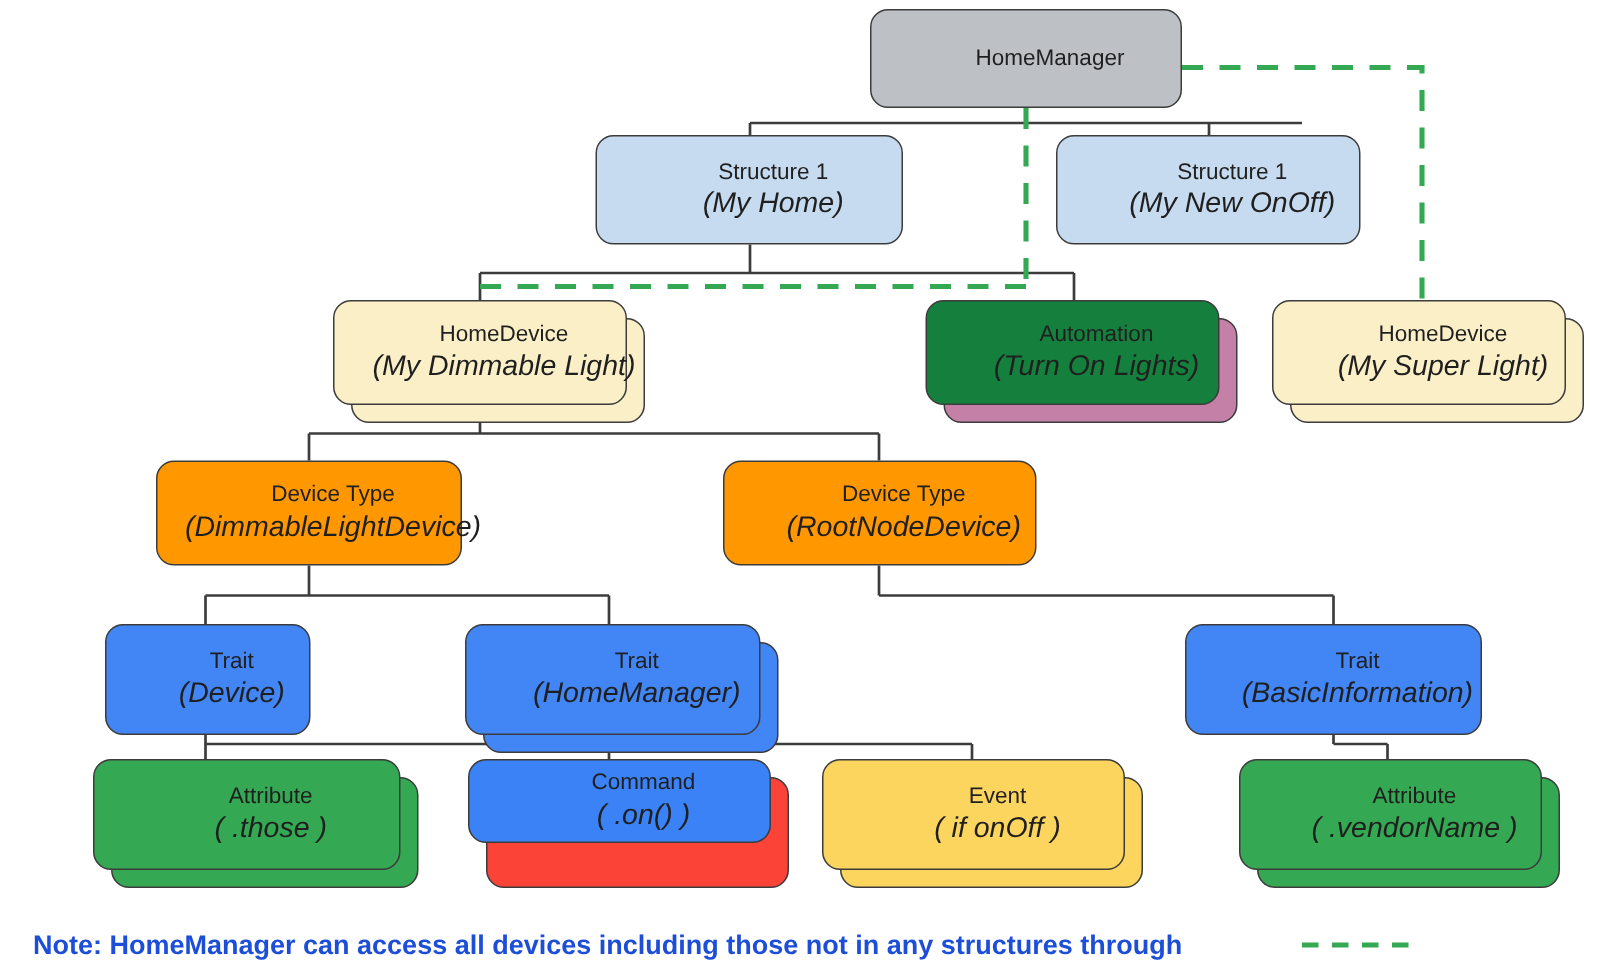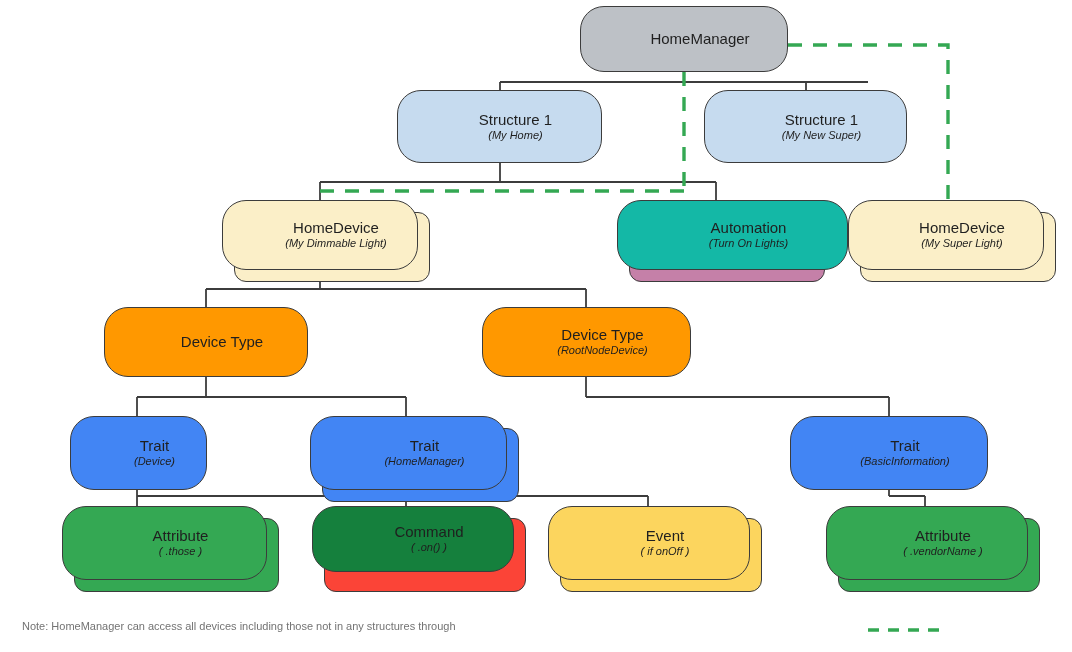--- a/index.html
+++ b/index.html
@@ -5,29 +5,29 @@
   html,body{margin:0;padding:0;background:#ffffff;}
   body{
     width:1072px;height:652px;position:relative;overflow:hidden;
     font-family:"Liberation Sans", sans-serif;
     color:#1f1f1f;
   }
   #stage{position:absolute;left:0;top:0;width:1072px;height:652px;}
   svg.edges{position:absolute;left:0;top:0;width:1072px;height:652px;}
 
   .node{position:absolute;box-sizing:border-box;border:1.6px solid #3c3c3c;
-        border-radius:24px;display:flex;flex-direction:column;
+        border-radius:12px;display:flex;flex-direction:column;
         align-items:center;justify-content:center;line-height:1.22;
         z-index:5;padding-left:32px;}
   .node .l1{font-size:15px;white-space:nowrap;}
-  .node .l2{font-size:11px;font-style:italic;white-space:nowrap;}
+  .node .l2{font-size:19px;font-style:italic;white-space:nowrap;}
   .shadow{position:absolute;box-sizing:border-box;border:1.6px solid #3c3c3c;
           border-radius:12px;z-index:4;}
 
-  .note{position:absolute;font-size:11px;font-weight:normal;color:#737373;white-space:nowrap;}
+  .note{position:absolute;font-size:18px;font-weight:bold;color:#1d4ed8;white-space:nowrap;}
   .note-dash{position:absolute;z-index:6;}
 </style>
 </head>
 <body>
 
 <div id="stage">
 
   <svg class="edges" viewBox="0 0 1072 652" xmlns="http://www.w3.org/2000/svg">
     <g id="solid-edges" fill="none" stroke="#3c3c3c" stroke-width="1.8" stroke-linecap="butt">
         <path d="M 684 72 L 684 82"></path>
@@ -69,39 +69,40 @@
   <div id="nodes-layer">
       <div class="node" style="left: 580px; top: 6px; width: 208px; height: 66px; background: rgb(189, 193, 198);">
         <div class="l1">HomeManager</div>
       </div>
       <div class="node" style="left: 397px; top: 90px; width: 205px; height: 73px; background: rgb(198, 219, 239);">
         <div class="l1">Structure 1</div>
         <div class="l2">(My Home)</div>
       </div>
       <div class="node" style="left: 704px; top: 90px; width: 203px; height: 73px; background: rgb(198, 219, 239);">
         <div class="l1">Structure 1</div>
-        <div class="l2">(My New Super)</div>
+        <div class="l2">(My New OnOff)</div>
       </div>
       <div class="shadow" style="left: 234px; top: 212px; width: 196px; height: 70px; background: rgb(251, 239, 200);"></div>
       <div class="node" style="left: 222px; top: 200px; width: 196px; height: 70px; background: rgb(251, 239, 200);">
         <div class="l1">HomeDevice</div>
         <div class="l2">(My Dimmable Light)</div>
       </div>
       <div class="shadow" style="left: 629px; top: 212px; width: 196px; height: 70px; background: rgb(197, 128, 168);"></div>
-      <div class="node" style="left: 617px; top: 200px; width: 231px; height: 70px; background: #14b8a6;">
+      <div class="node" style="left: 617px; top: 200px; width: 196px; height: 70px; background: #15803d;">
         <div class="l1">Automation</div>
         <div class="l2">(Turn On Lights)</div>
       </div>
       <div class="shadow" style="left: 860px; top: 212px; width: 196px; height: 70px; background: rgb(251, 239, 200);"></div>
       <div class="node" style="left: 848px; top: 200px; width: 196px; height: 70px; background: rgb(251, 239, 200);">
         <div class="l1">HomeDevice</div>
         <div class="l2">(My Super Light)</div>
       </div>
       <div class="node" style="left: 104px; top: 307px; width: 204px; height: 70px; background: rgb(255, 152, 0);">
         <div class="l1">Device Type</div>
+        <div class="l2">(DimmableLightDevice)</div>
       </div>
       <div class="node" style="left: 482px; top: 307px; width: 209px; height: 70px; background: rgb(255, 152, 0);">
         <div class="l1">Device Type</div>
         <div class="l2">(RootNodeDevice)</div>
       </div>
       <div class="node" style="left: 70px; top: 416px; width: 137px; height: 74px; background: rgb(66, 133, 244);">
         <div class="l1">Trait</div>
         <div class="l2">(Device)</div>
       </div>
       <div class="shadow" style="left: 322px; top: 428px; width: 197px; height: 74px; background: rgb(66, 133, 244);"></div>
@@ -112,21 +113,21 @@
       <div class="node" style="left: 790px; top: 416px; width: 198px; height: 74px; background: rgb(66, 133, 244);">
         <div class="l1">Trait</div>
         <div class="l2">(BasicInformation)</div>
       </div>
       <div class="shadow" style="left: 74px; top: 518px; width: 205px; height: 74px; background: rgb(52, 168, 83);"></div>
       <div class="node" style="left: 62px; top: 506px; width: 205px; height: 74px; background: rgb(52, 168, 83);">
         <div class="l1">Attribute</div>
         <div class="l2">( .those )</div>
       </div>
       <div class="shadow" style="left: 324px; top: 518px; width: 202px; height: 74px; background: rgb(251, 68, 55);"></div>
-      <div class="node" style="left: 312px; top: 506px; width: 202px; height: 66px; background: #15803d;">
+      <div class="node" style="left: 312px; top: 506px; width: 202px; height: 56px; background: #3b82f6;">
         <div class="l1">Command</div>
         <div class="l2">( .on() )</div>
       </div>
       <div class="shadow" style="left: 560px; top: 518px; width: 202px; height: 74px; background: rgb(252, 213, 94);"></div>
       <div class="node" style="left: 548px; top: 506px; width: 202px; height: 74px; background: rgb(252, 213, 94); justify-content: center;">
         <div class="l1">Event</div>
         <div class="l2">( if onOff )</div>
       </div>
       <div class="shadow" style="left: 838px; top: 518px; width: 202px; height: 74px; background: rgb(52, 168, 83);"></div>
       <div class="node" style="left: 826px; top: 506px; width: 202px; height: 74px; background: rgb(52, 168, 83);">

